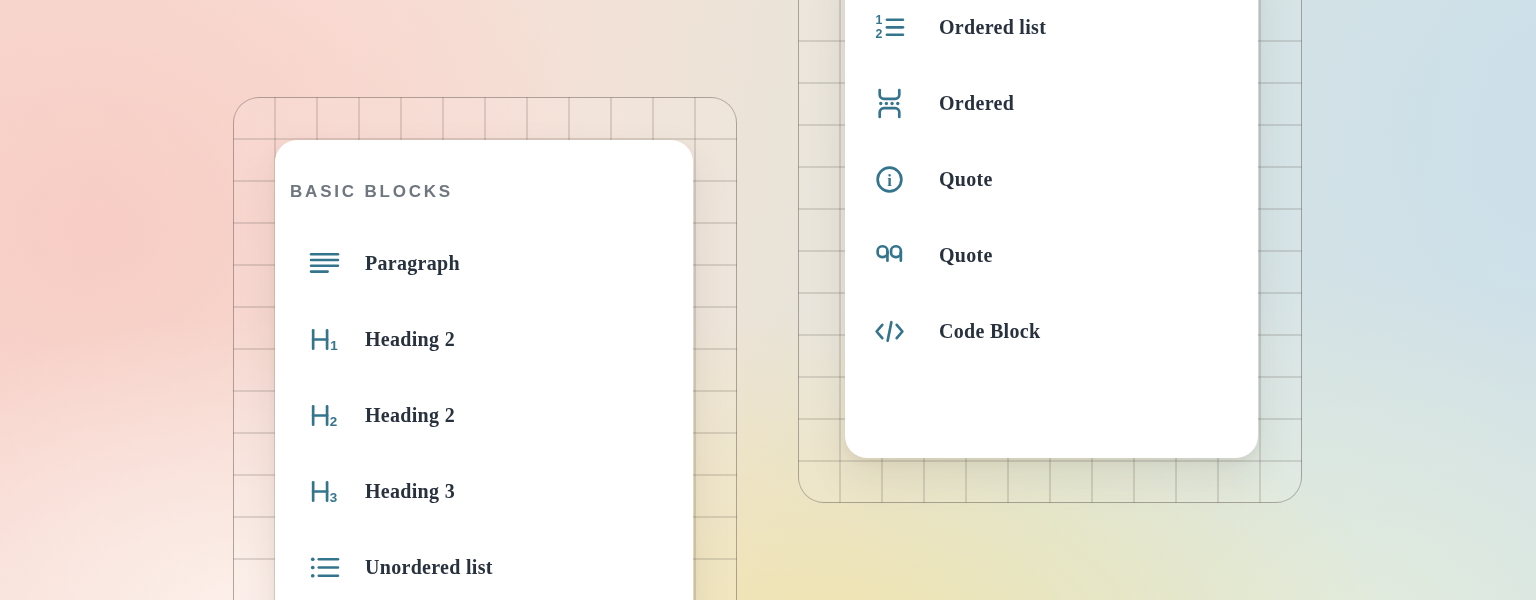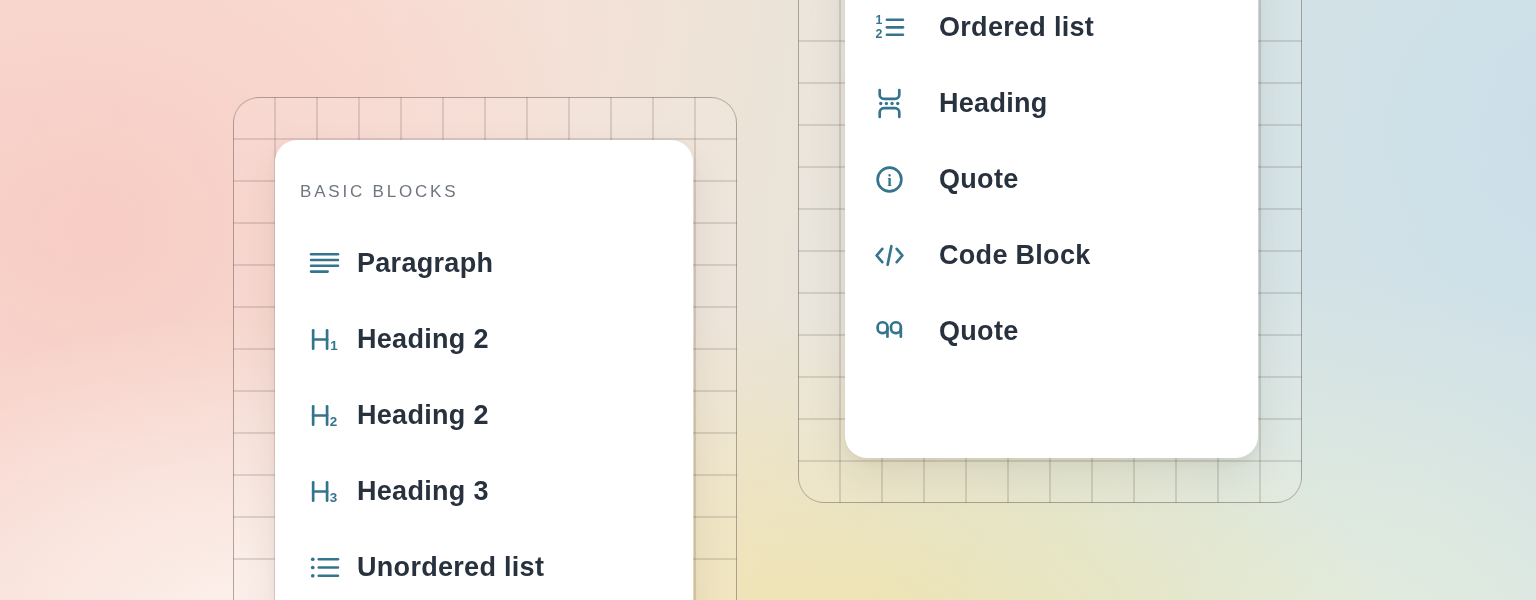--- a/index.html
+++ b/index.html
@@ -34,48 +34,49 @@
   .card{
     position:absolute;
     background:var(--card_bg,#fff);
     border-radius:22px;
     box-shadow:0 18px 40px rgba(80,60,40,.10), 0 4px 10px rgba(80,60,40,.05);
     box-sizing:border-box;
   }
   .left-card{left:275px;top:140px;width:418px;height:540px;padding-top:42px;}
   .right-card{left:845px;top:-50px;width:413px;height:508px;padding-top:39px;}
   .card-header{
-    padding-left:25px;
+    padding-left:15px;
     line-height:20px;
     font-size:17px;
-    font-weight:400;
+    font-weight:700;
     letter-spacing:2.8px;
     color:var(--section_header_text,#6f7680);
     margin-bottom:23px;
   }
   .menu-item{
     height:76px;
     display:flex;
     align-items:center;
   }
   .left-card .menu-item{padding-left:33px;}
   .right-card .menu-item{padding-left:28px;}
   .menu-icon{
     width:33px;height:33px;
     flex:none;
     color:var(--icon_teal,#34748c);
   }
-  .left-card .label{margin-left:16px;}
+  .left-card .label{margin-left:24px;}
   .right-card .label{margin-left:33px;}
   .label{
-    font-size:27px;
+    font-size:20px;
     font-weight:700;
     letter-spacing:.3px;
     color:var(--item_text,#28313e);
     white-space:nowrap;
+    font-family:Liberation Serif, serif;
   }
   .svg-digit{
     font-family:"Liberation Sans",sans-serif;
     font-weight:bold;
   }
   .svg-serif{
     font-family:"Liberation Serif",serif;
     font-weight:bold;
   }
 </style>
@@ -159,44 +160,44 @@
 
     <div class="menu-item">
       <svg class="menu-icon" viewBox="0 0 32 32" fill="none" stroke="currentColor" stroke-width="2.6" stroke-linecap="round">
         <path d="M6.5 3 v4.5 a4 4 0 0 0 4 4 h11 a4 4 0 0 0 4 -4 V3"></path>
         <circle cx="7.5" cy="16" r="1.6" fill="currentColor" stroke="none"></circle>
         <circle cx="13" cy="16" r="1.6" fill="currentColor" stroke="none"></circle>
         <circle cx="18.5" cy="16" r="1.6" fill="currentColor" stroke="none"></circle>
         <circle cx="24" cy="16" r="1.6" fill="currentColor" stroke="none"></circle>
         <path d="M6.5 29 v-4.5 a4 4 0 0 1 4 -4 h11 a4 4 0 0 1 4 4 V29"></path>
       </svg>
-      <span class="label">Heading</span>
+      <span class="label">Ordered</span>
     </div>
 
     <div class="menu-item">
       <svg class="menu-icon" viewBox="0 0 32 32" fill="none" stroke="currentColor" stroke-width="2.6" stroke-linecap="round">
         <circle cx="16" cy="16" r="11.5"></circle>
         <text class="svg-serif" x="16" y="22" font-size="16" text-anchor="middle" fill="currentColor" stroke="none">i</text>
+      </svg>
+      <span class="label">Quote</span>
+    </div>
+
+    <div class="menu-item">
+      <svg class="menu-icon" viewBox="0 0 32 32" fill="none" stroke="currentColor" stroke-width="2.6" stroke-linecap="round">
+        <rect x="4.5" y="7" width="9.5" height="10.5" rx="4.5"></rect>
+        <path d="M14 13 v8"></path>
+        <rect x="17.5" y="7" width="9.5" height="10.5" rx="4.5"></rect>
+        <path d="M27 13 v8"></path>
       </svg>
       <span class="label">Quote</span>
     </div>
 
     <div class="menu-item">
       <svg class="menu-icon" viewBox="0 0 32 32" fill="none" stroke="currentColor" stroke-width="2.6" stroke-linecap="round" stroke-linejoin="round">
         <path d="M9 9.5 L3.5 16 L9 22.5"></path>
         <path d="M23 9.5 L28.5 16 L23 22.5"></path>
         <path d="M17.8 7 L14.2 25"></path>
       </svg>
       <span class="label">Code Block</span>
     </div>
-
-    <div class="menu-item">
-      <svg class="menu-icon" viewBox="0 0 32 32" fill="none" stroke="currentColor" stroke-width="2.6" stroke-linecap="round">
-        <rect x="4.5" y="7" width="9.5" height="10.5" rx="4.5"></rect>
-        <path d="M14 13 v8"></path>
-        <rect x="17.5" y="7" width="9.5" height="10.5" rx="4.5"></rect>
-        <path d="M27 13 v8"></path>
-      </svg>
-      <span class="label">Quote</span>
-    </div>
   </div>
 
 </div>
 
 </body></html>

